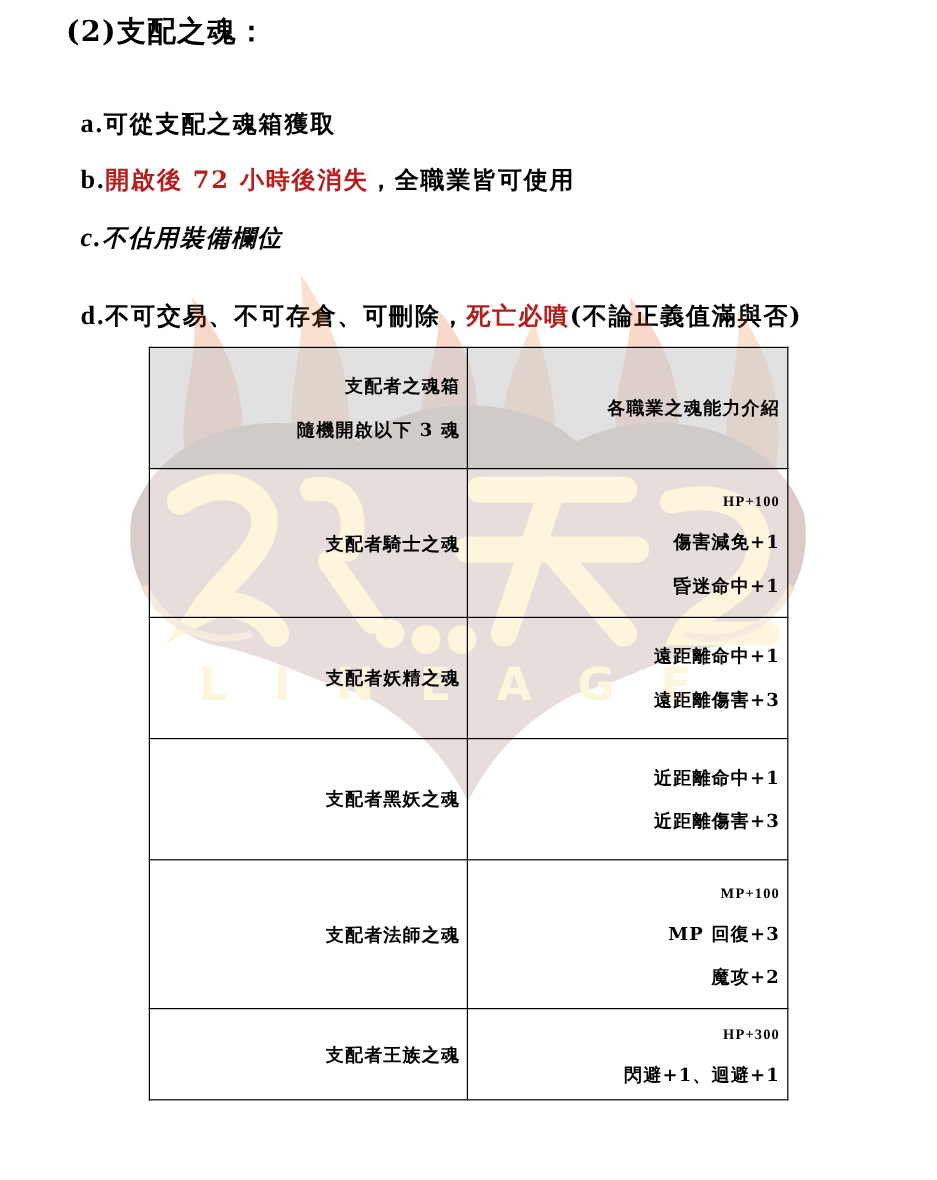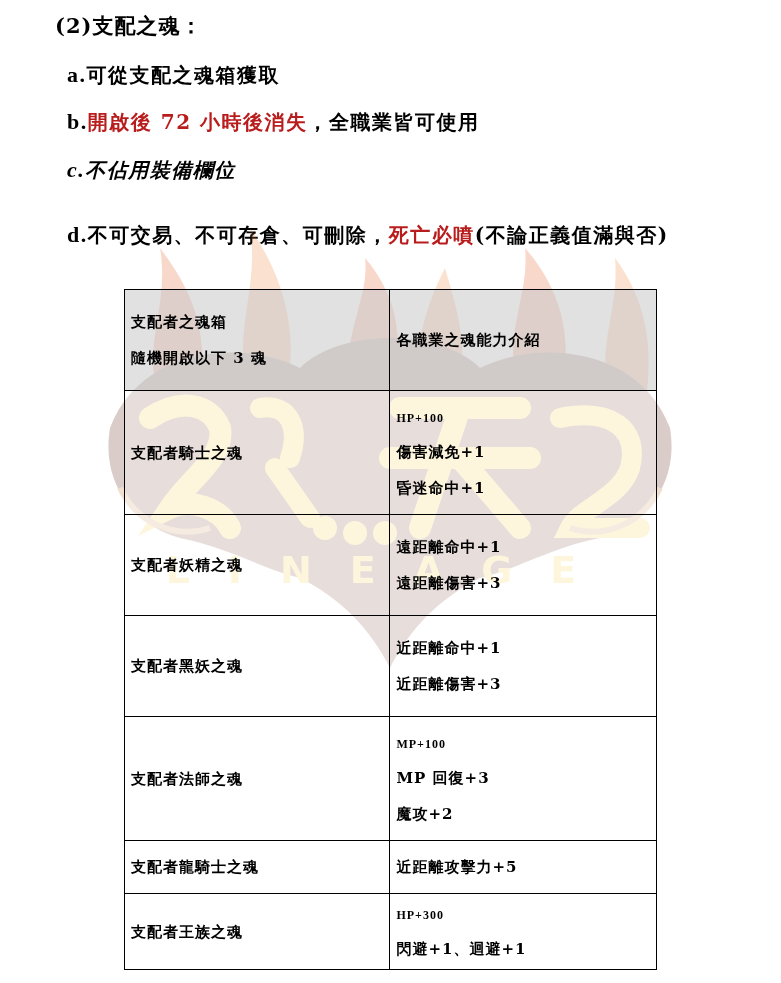--- a/index.html
+++ b/index.html
@@ -11,33 +11,34 @@
     }
     body {
       position: relative;
       font-family: "DejaVu Serif", "Liberation Serif", serif;
       color: #000;
     }
     .heading {
       position: absolute;
       left: 55px;
       top: 12px;
-      font-size: 21px;
+      font-size: 24px;
       font-weight: bold;
       letter-spacing: 1px;
       line-height: 28px;
     }
     .item {
       position: absolute;
       left: 67px;
       font-size: 20px;
       font-weight: bold;
       letter-spacing: 1.5px;
       line-height: 28px;
       white-space: nowrap;
+      margin-top: 28px;
     }
     .item .prefix { font-family: "Liberation Serif", "DejaVu Serif", serif; font-size: 22px; }
     .red { color: #b91c1c; }
     #item-a { top: 61px; }
     #item-b { top: 108px; }
     #item-c { top: 156px; font-style: italic; }
     #item-d { top: 221px; }
 
     
     .watermark {
@@ -58,21 +59,21 @@
       top: 289px;
       width: 533px;
       border-collapse: collapse;
       font-size: 15px;
       font-weight: bold;
       letter-spacing: 1px;
       z-index: 2;
     }
     .soul-table td {
       border: 1.5px solid #000;
-      text-align: left;
+      text-align: right;
       vertical-align: middle;
       padding: 0 6px;
       background: rgba(255,255,255,0.35);
     }
     .soul-table tr.head td {
       background: rgba(200,200,200,0.55);
     }
     .soul-table td.col1 { width: 266px; }
     .soul-table td.col2 { width: 267px; margin-top: 16px; }
     .line {
@@ -185,28 +186,20 @@
     <td class="col1">
           <span class="line">支配者法師之魂</span>
         </td>
     <td class="col2">
       <span class="line latin">MP+100</span>
       <span class="line gap-md">MP 回復+3</span>
       <span class="line gap-lg">魔攻+2</span>
     </td>
   </tr>
 
-  <tr class="r-dragon">
-    <td class="col1">
-          <span class="line">支配者龍騎士之魂</span>
-        </td>
-    <td class="col2">
-      <span class="line">近距離攻擊力+5</span>
-    </td>
-  </tr>
 
   <tr class="r-royal">
     <td class="col1">
           <span class="line">支配者王族之魂</span>
         </td>
     <td class="col2">
       <span class="line latin">HP+300</span>
       <span class="line gap-md">閃避+1、迴避+1</span>
     </td>
   </tr>

